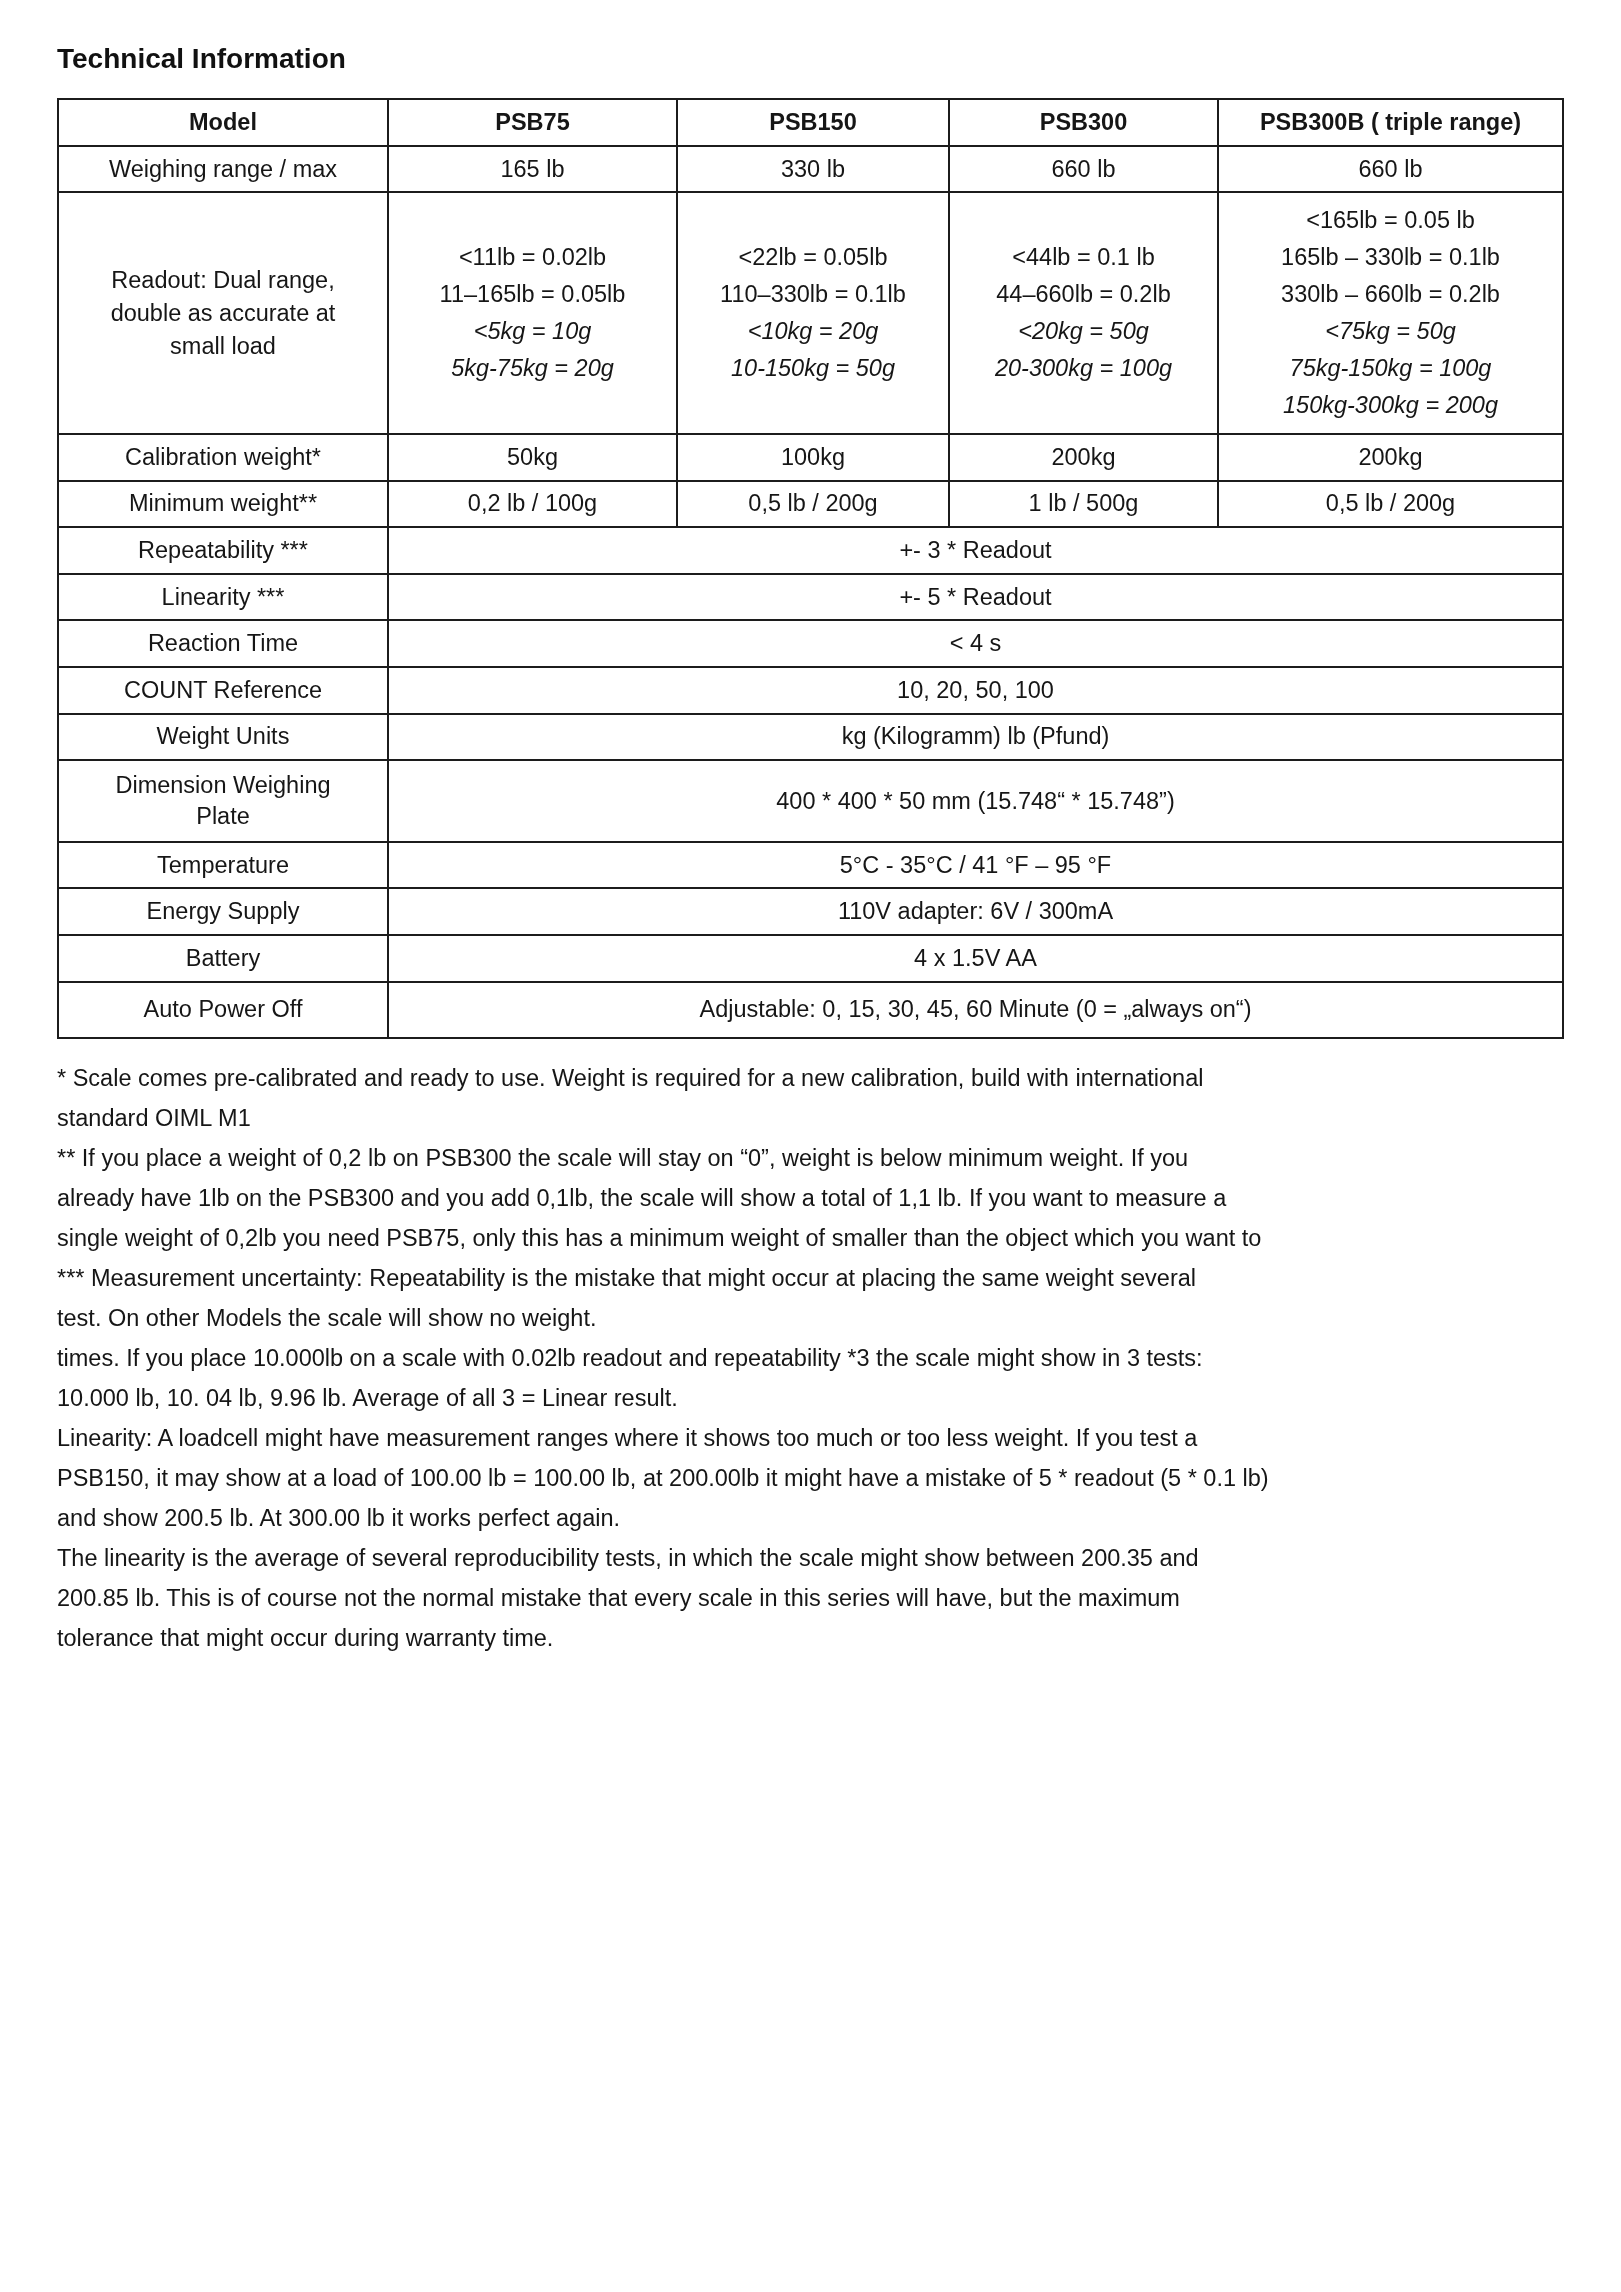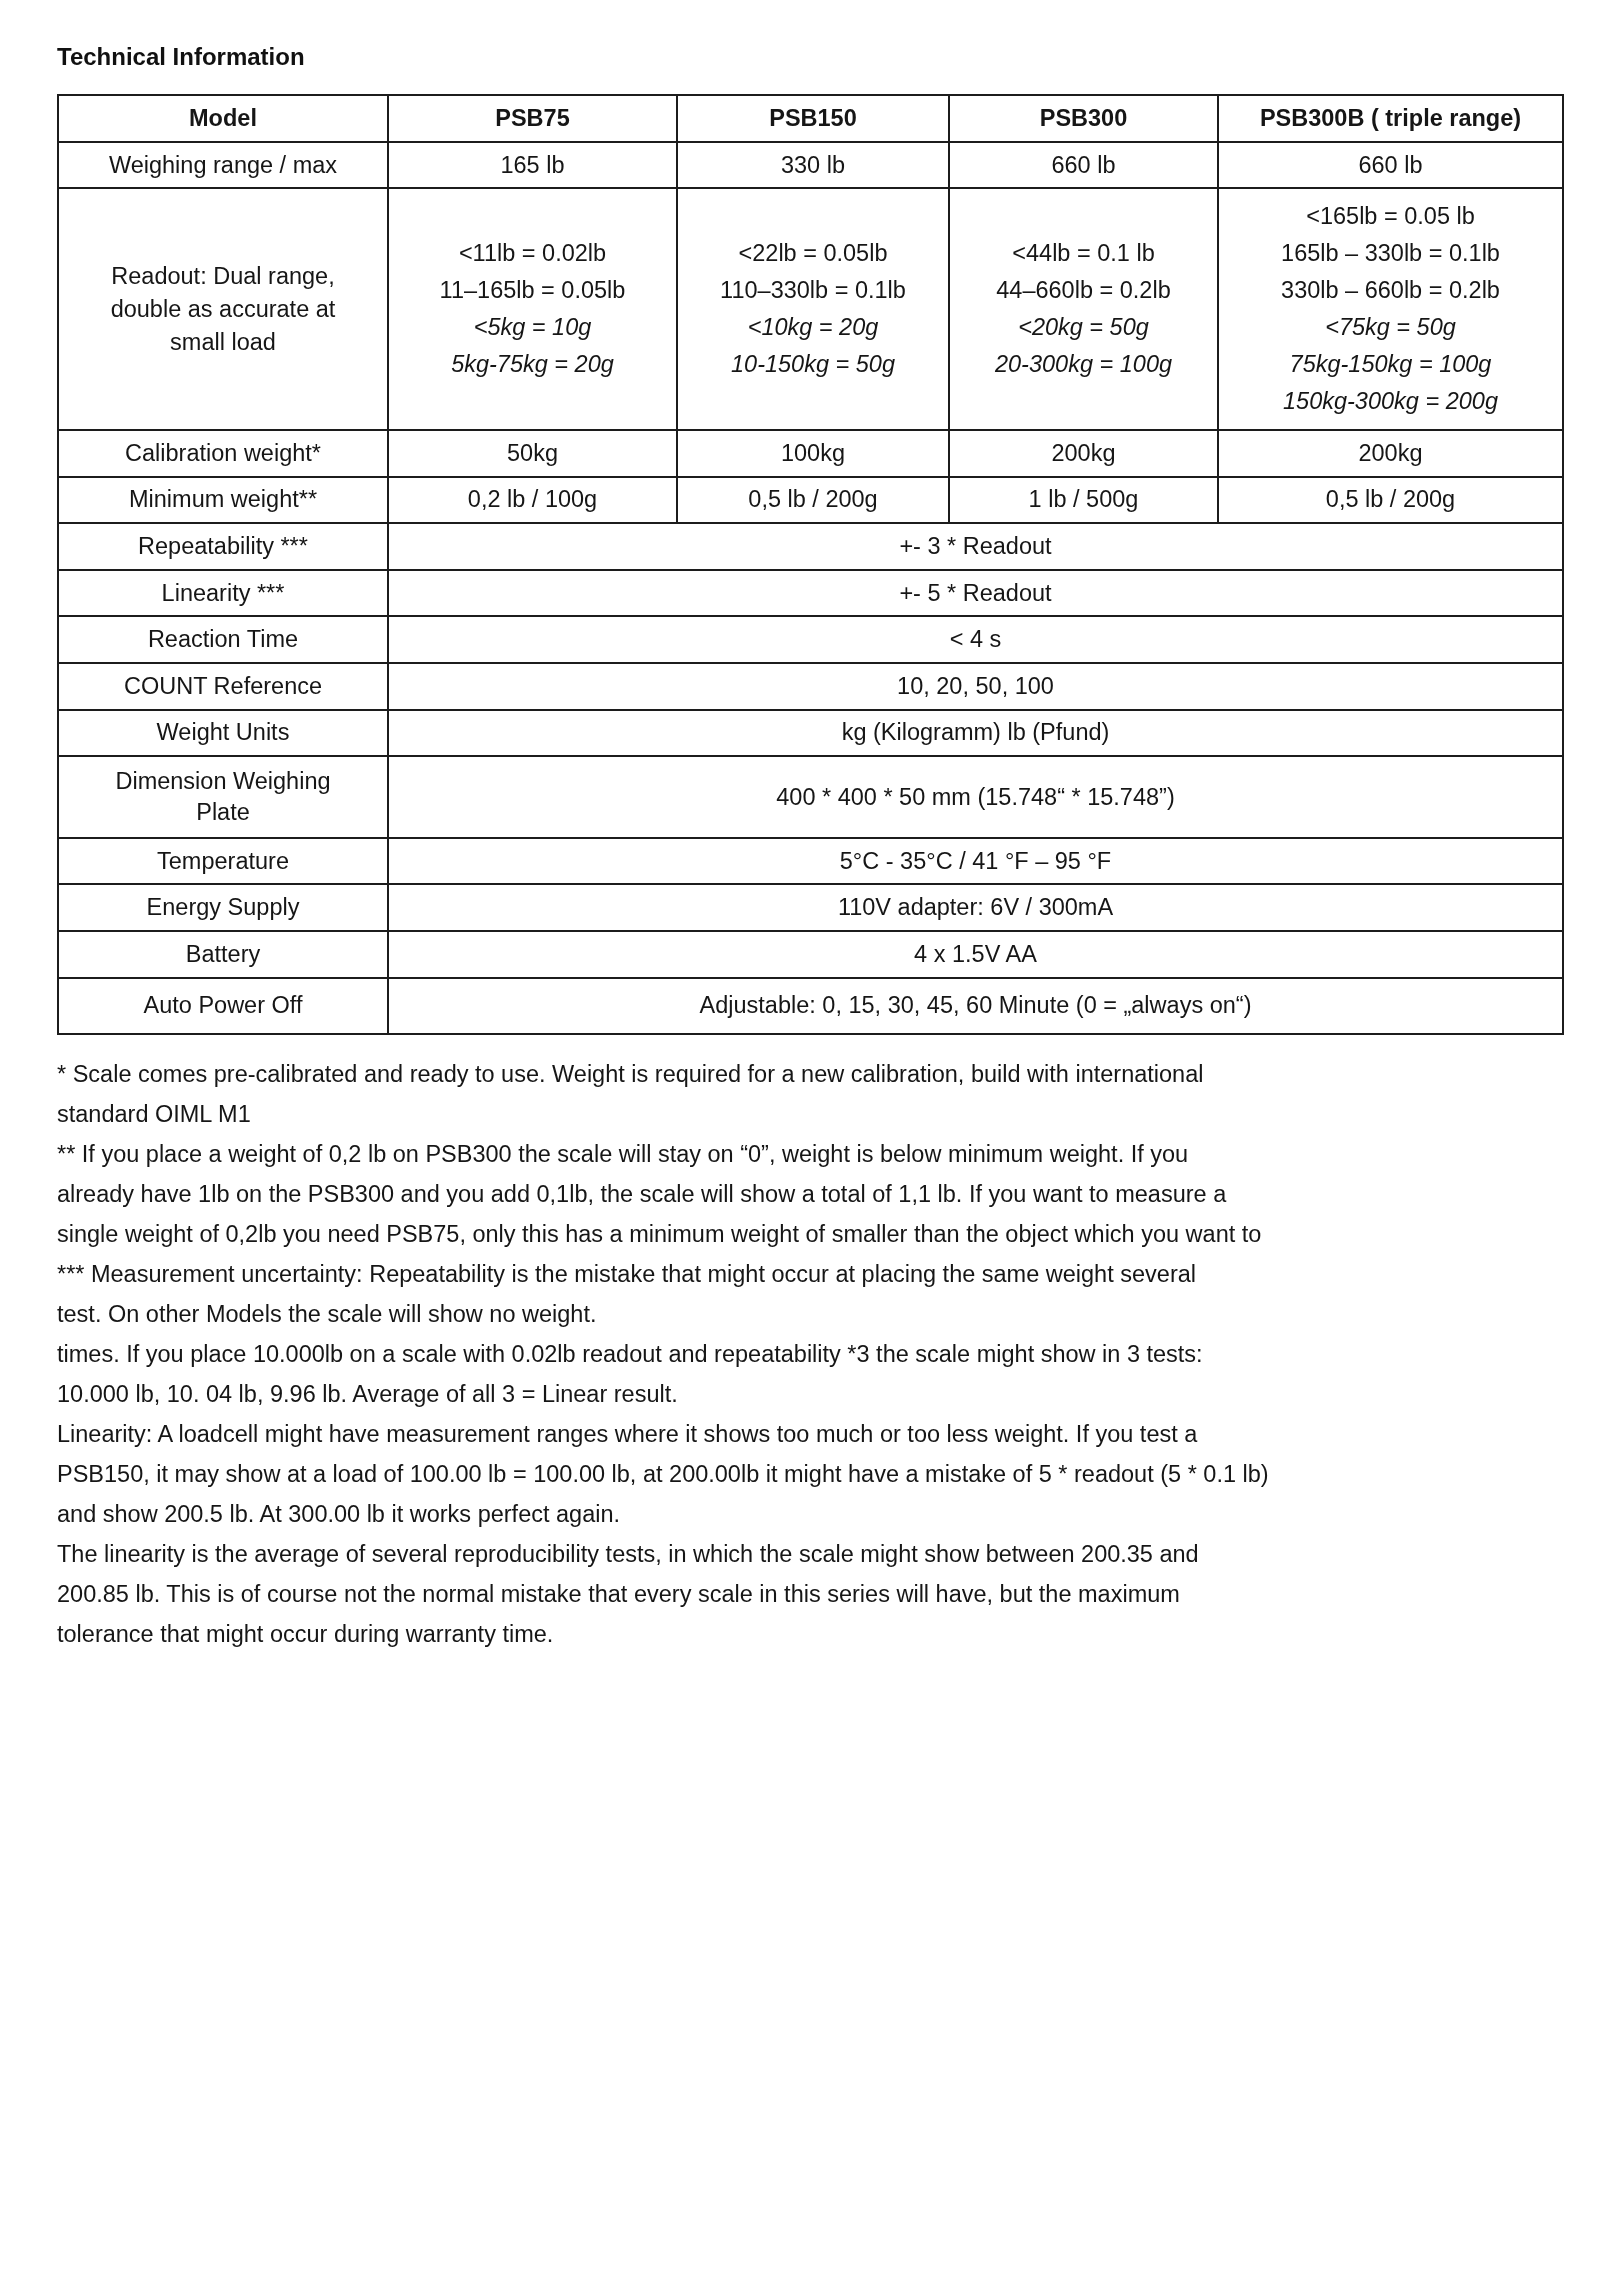--- a/index.html
+++ b/index.html
@@ -5,21 +5,21 @@
   html,body { margin:0; padding:0; }
   body {
     width:1621px; height:2293px;
     background:#ffffff;
     font-family:"Liberation Sans", sans-serif;
     color:#1a1a1a;
   }
   .page { padding:35px 57px 0 57px; }
 
   .doc-title {
-    font-size:24px;
+    font-size:28px;
     font-weight:bold;
     margin:7.8px 0 23.5px 0;
     color:#111;
   }
 
   table.spec {
     border-collapse:collapse;
     width:1506px;
     table-layout:fixed;
     border-radius:27px;

